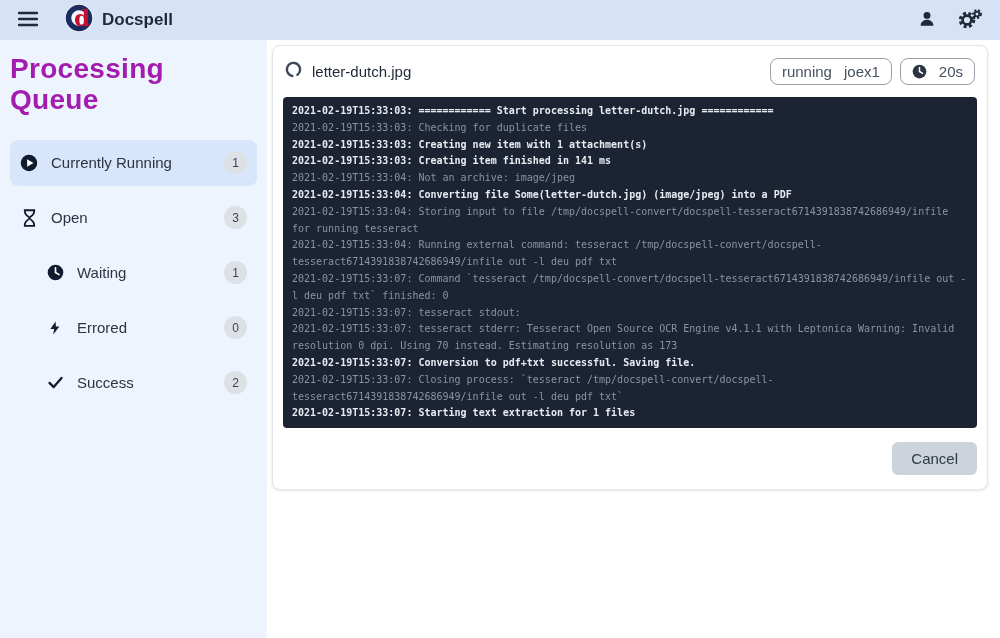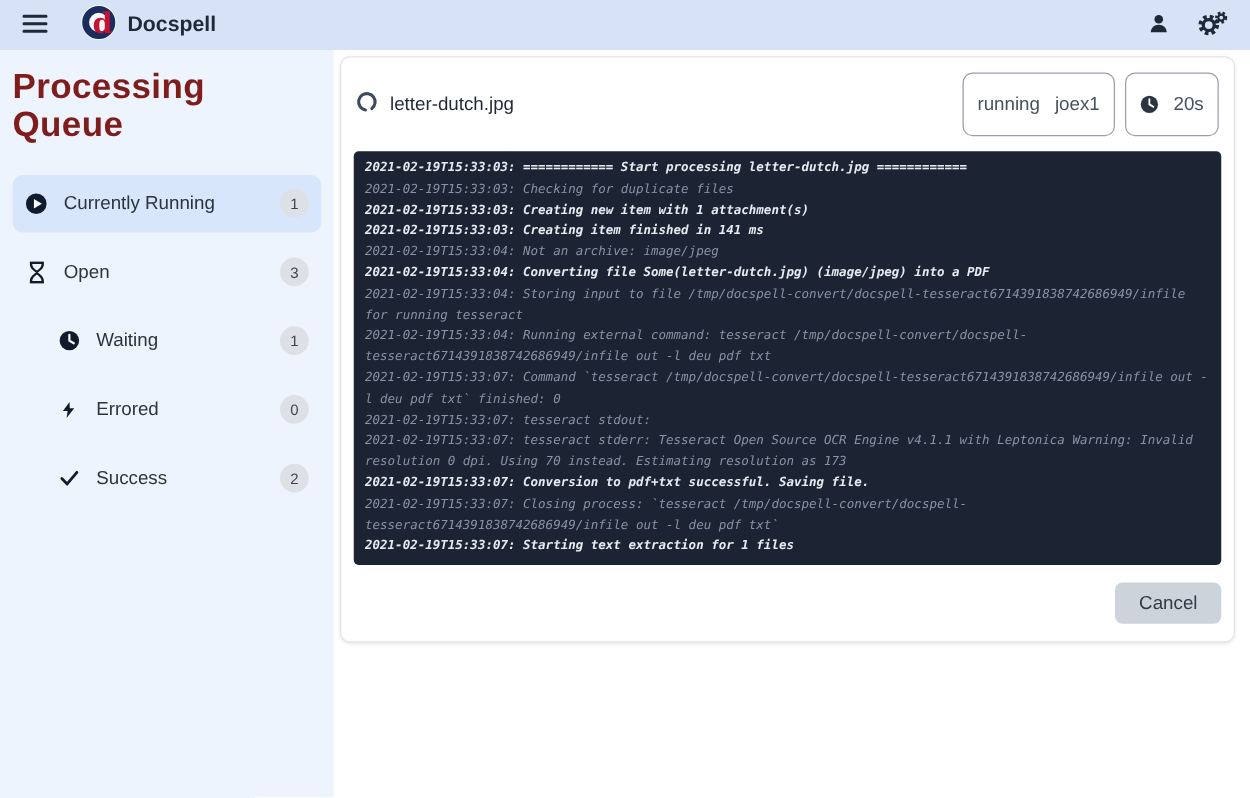--- a/index.html
+++ b/index.html
@@ -19,21 +19,21 @@
   .brand{display:flex;align-items:center;gap:8px;margin-left:22px;cursor:pointer;}
   .brand-name{font-weight:bold;font-size:17px;color:#1f2937;}
   .topbar-right{margin-left:auto;display:flex;align-items:center;gap:14px;}
   
   .app{display:flex;height:598px;}
   .sidebar{
     width:267px;box-sizing:border-box;background:var(--sidebar-bg,#eef4fd);
     padding:8px 10px;flex:none;
   }
   .sidebar h1{
-    font-size:28px;line-height:1.1;margin:6px 0 24px 0;color:#7f1d1d;
+    font-size:28px;line-height:1.1;margin:6px 0 24px 0;color:#a21caf;
     font-weight:bold;letter-spacing:.3px;
   }
   .nav-item{
     display:flex;align-items:center;gap:13px;height:46px;
     padding:0 10px;border-radius:8px;margin-bottom:9px;cursor:pointer;
     font-size:15px;color:#2b3440;
   }
   .nav-item.active{background:var(--active-item-bg,#d8e6fb);}
   .nav-item.indent{padding-left:36px;}
   .nav-icon{width:18px;height:18px;display:flex;align-items:center;justify-content:center;color:#101b2d;flex:none;}
@@ -46,31 +46,31 @@
   .main{flex:1;padding:5px 12px 0 5px;box-sizing:border-box;background:#fff;}
   .card{
     background:#fff;border:1px solid #e2e5e9;border-radius:8px;
     box-shadow:0 1px 3px rgba(0,0,0,.10);padding:8px 10px 10px;box-sizing:border-box;
   }
   .card-header{display:flex;align-items:center;gap:10px;padding:4px 2px 12px;}
   .filename{font-size:15px;color:#1f2937;}
   .pills{margin-left:auto;display:flex;gap:8px;}
   .pill{
     display:flex;align-items:center;gap:12px;border:1px solid #98a0ab;
-    border-radius:8px;padding:16px 11px;font-size:15px;color:#47525f;
+    border-radius:8px;padding:4px 11px;font-size:15px;color:#47525f;
     background:#fff;cursor:pointer;
   }
   .pill .clock{display:flex;align-items:center;color:#2b3440;}
   
   .log{
     background:var(--log-bg,#1c2433);border-radius:4px;padding:6px 9px;
     font-family:"DejaVu Sans Mono",monospace;font-size:10px;line-height:16.8px;
     color:var(--log-dim,#8a93a6);
   }
-  .log-line{white-space:pre-wrap;overflow-wrap:break-word;font-style:italic;}
+  .log-line{white-space:pre-wrap;overflow-wrap:break-word;}
   .log-line.em{color:var(--log-bright,#e8ebf1);font-weight:bold;}
   
   .card-footer{display:flex;justify-content:flex-end;padding:14px 0 4px;}
   .cancel{
     background:var(--cancel-bg,#ccd3db);border:none;border-radius:6px;
     padding:8px 19px;font-size:15px;color:#2f3a46;cursor:pointer;
     font-family:"Liberation Sans",sans-serif;
   }
 </style>
 </head>

